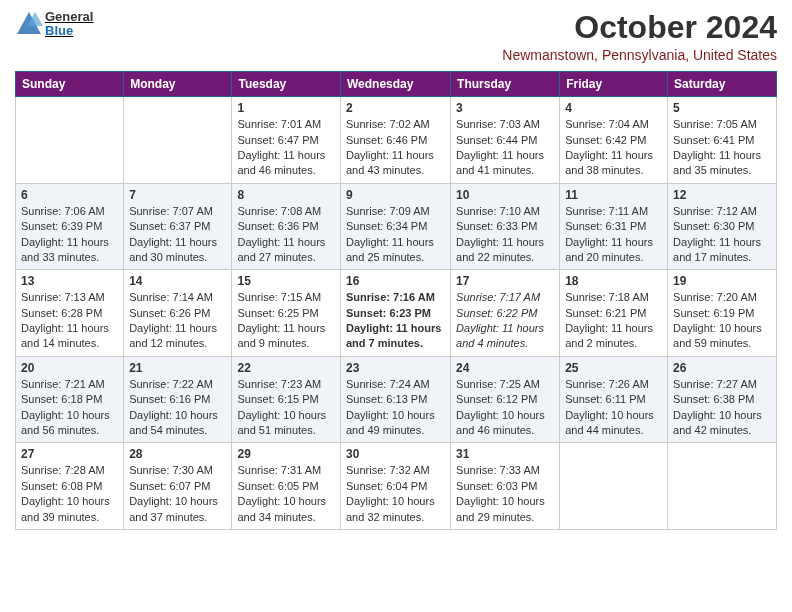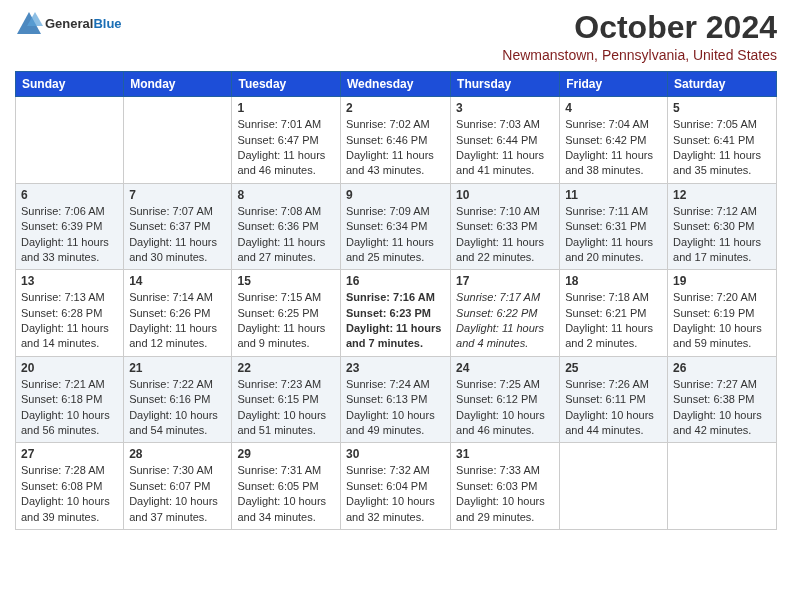--- a/index.html
+++ b/index.html
@@ -22,22 +22,23 @@
       align-items: flex-start;
       margin-bottom: 8px;
     }
     .logo {
       display: flex;
       align-items: center;
       gap: 0;
     }
     .logo-text {
       display: flex;
-      flex-direction: row;
+      flex-direction: column;
       line-height: 1.1;
+      text-decoration: underline;
     }
     .logo-general {
       font-size: 13px;
       font-weight: bold;
       color: #333;
     }
     .logo-blue {
       font-size: 13px;
       font-weight: bold;
       color: #1a6eb5;
@@ -86,21 +87,21 @@
       background: #fff;
     }
     .calendar tr:nth-child(even) td {
       background: #f0f4f8;
     }
     .calendar tr:nth-child(odd) td {
       background: #fff;
     }
     
     .calendar thead tr td, .calendar thead tr th {
-      background: #1d4ed8;
+      background: #701a75;
     }
     .day-number {
       font-size: 12px;
       font-weight: bold;
       color: #333;
       display: block;
       margin-bottom: 2px;
     }
     .day-info {
       font-size: 11px;

